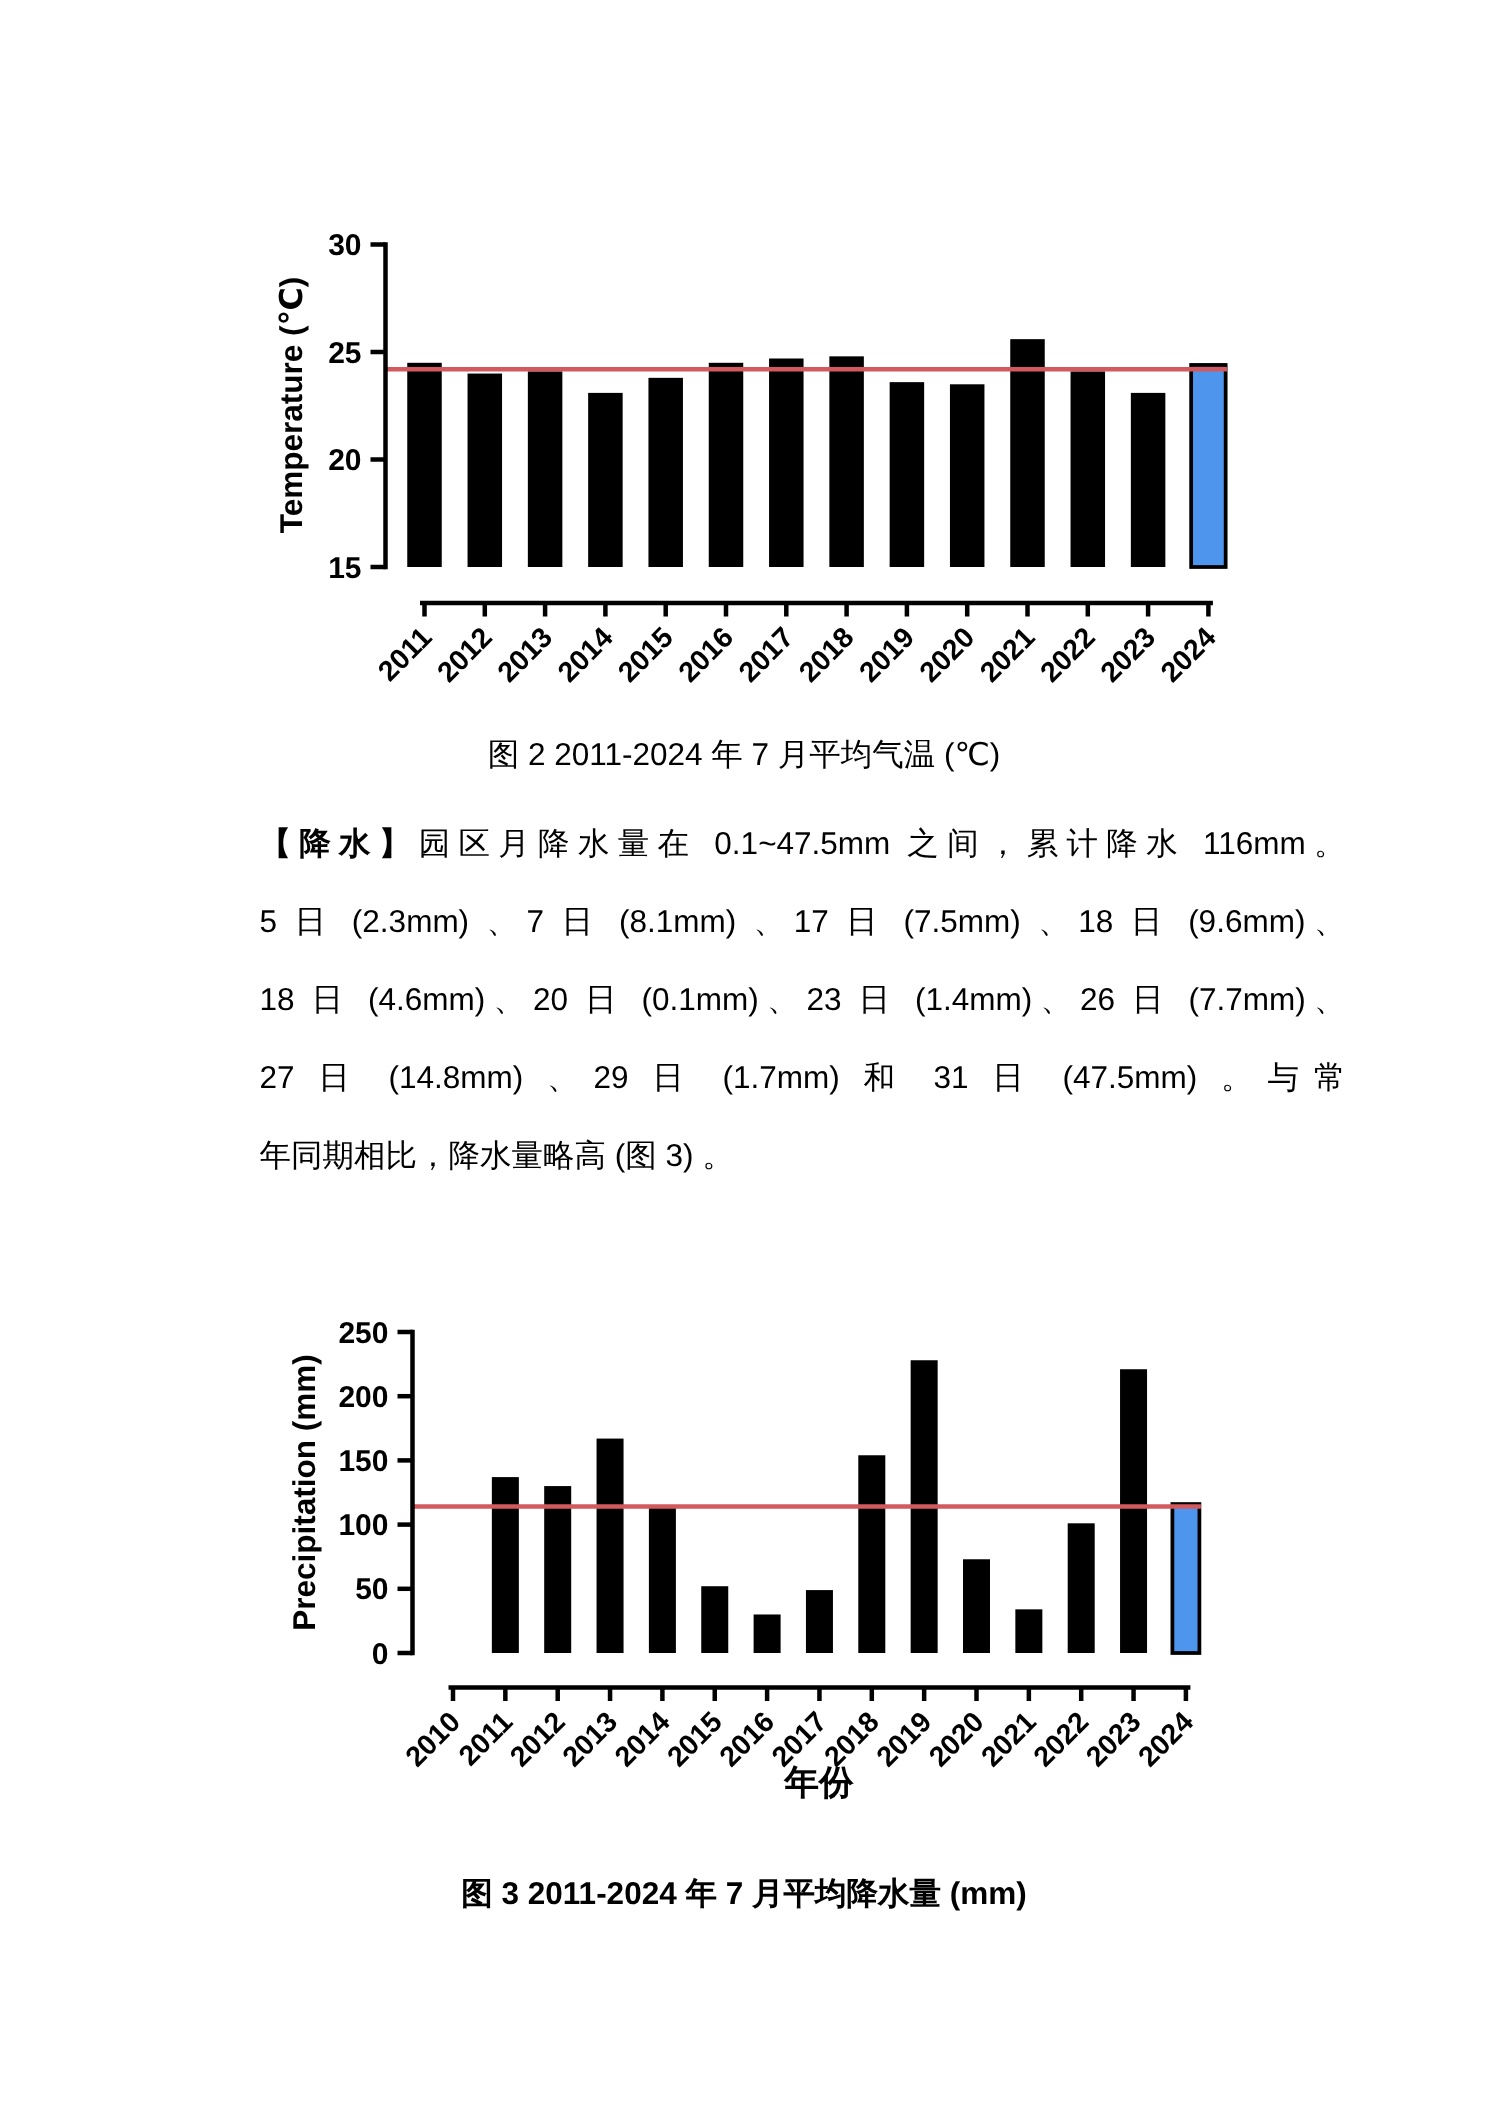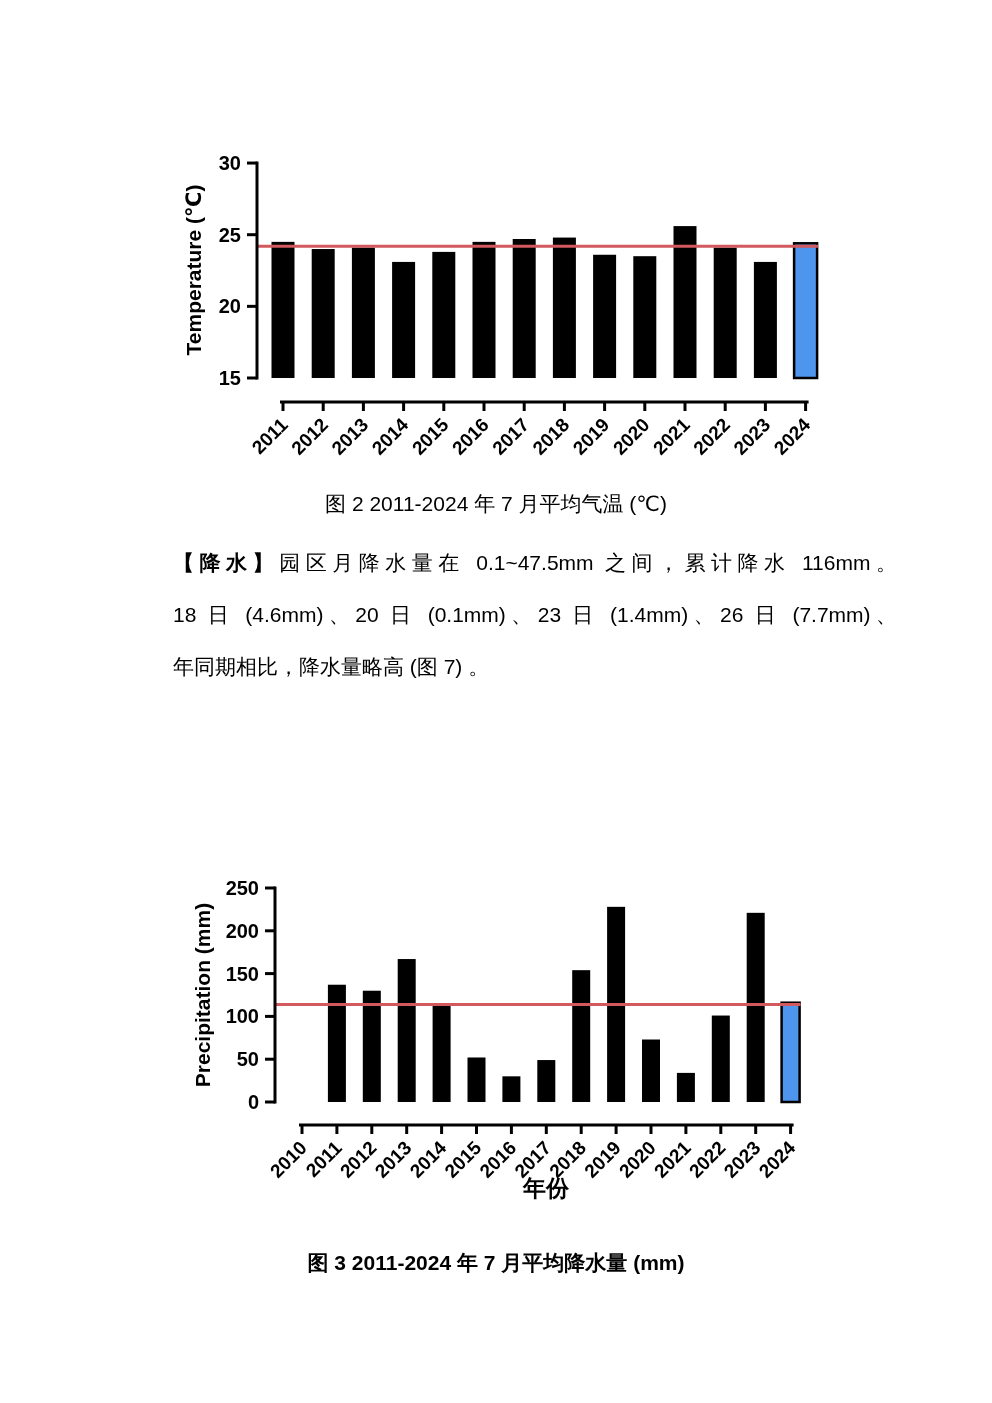--- a/index.html
+++ b/index.html
@@ -87,22 +87,24 @@
         <line x1="620.6" y1="264" x2="620.6" y2="273" stroke="#000" stroke-width="3"></line>
         <text x="626.6" y="288" text-anchor="end" transform="rotate(-45 626.6 288)" class="xtick">2024</text>
         <text x="16" y="132" text-anchor="middle" transform="rotate(-90 16 132)" class="axis-label">Temperature (℃)</text>
       </svg>
   </figure>
 
   <p class="abs caption" style="top:490px;margin:0;">图 2 2011-2024 年 7 月平均气温 (℃)</p>
 
   <section class="abs para">
     <div class="line"><span class="b">【降水】</span><span>园区月降水量在 0.1~47.5mm 之间，累计降水 116mm。</span></div>
+    <div class="line">5 日 (2.3mm) 、7 日 (8.1mm) 、17 日 (7.5mm) 、18 日 (9.6mm)、</div>
     <div class="line">18 日 (4.6mm)、20 日 (0.1mm)、23 日 (1.4mm)、26 日 (7.7mm)、</div>
-    <div class="line last">年同期相比，降水量略高 (图 7) 。</div>
+    <div class="line">27 日 (14.8mm) 、29 日 (1.7mm) 和 31 日 (47.5mm) 。与常</div>
+    <div class="line last">年同期相比，降水量略高 (图 3) 。</div>
   </section>
 
   <figure class="abs" style="left:190px;top:858px;width:660px;height:372px;margin:0;">
     <svg id="chart-precip" width="660" height="372" viewBox="0 0 660 372">
         <rect x="137.9" y="126.72800000000001" width="18" height="117.27199999999999" fill="#000000"></rect>
         <rect x="172.8" y="132.72" width="18" height="111.28" fill="#000000"></rect>
         <rect x="207.7" y="101.048" width="18" height="142.952" fill="#000000"></rect>
         <rect x="242.6" y="145.56" width="18" height="98.44" fill="#000000"></rect>
         <rect x="277.5" y="199.488" width="18" height="44.512" fill="#000000"></rect>
         <rect x="312.4" y="218.32" width="18" height="25.680000000000007" fill="#000000"></rect>

